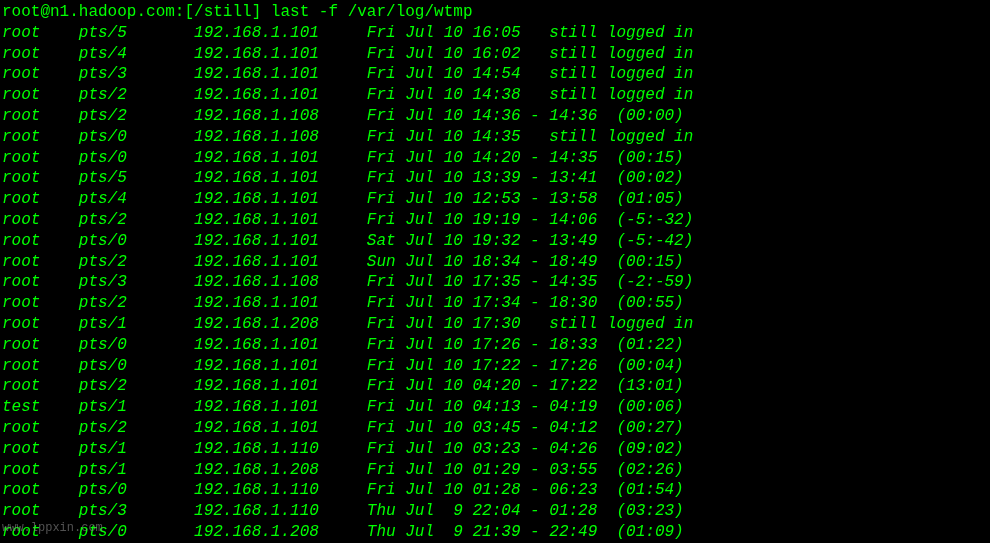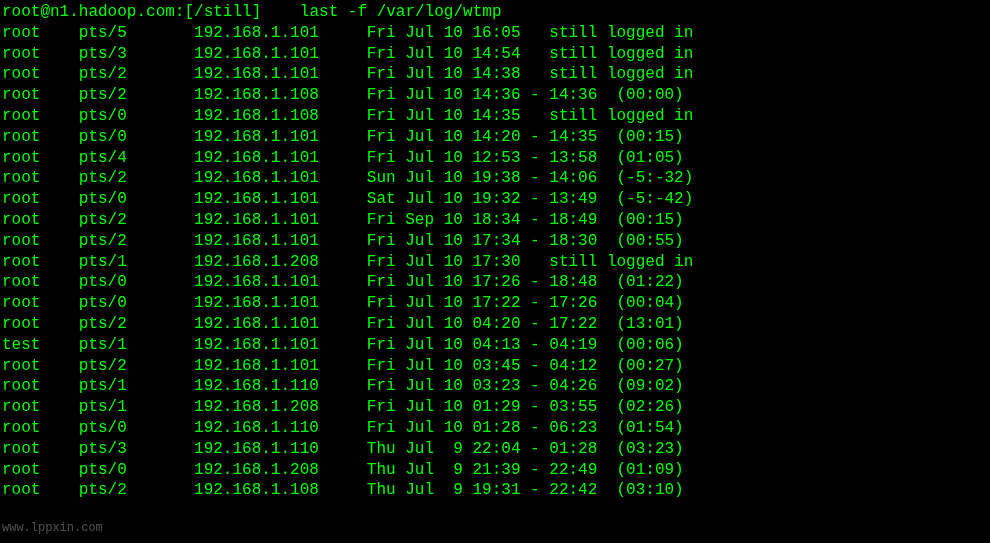--- a/index.html
+++ b/index.html
@@ -18,54 +18,57 @@
       height: 543px;
       overflow: hidden;
       position: relative;
     }
     .prompt {
       color: #00ff00;
       white-space: pre;
     }
     .cmd {
       color: #00ff00;
-      margin-left: 29px;
     }
     .row {
       white-space: pre;
       color: #00ff00;
+      font-style: italic;
     }
     .watermark {
       position: absolute;
       bottom: 6px;
       left: 2px;
       color: #888;
       opacity: 0.6;
       font-size: 12px;
     }
   </style>
 </head>
 <body>
 
 <div class="prompt"><span>root@n1.hadoop.com</span>:[<span>/still</span>] <span class="cmd">last -f /var/log/wtmp</span></div>
 
 <div id="rows">
     <div class="row">root    pts/5       192.168.1.101     Fri Jul 10 16:05   still logged in</div>
+    <div class="row">root    pts/4       192.168.1.101     Fri Jul 10 16:02   still logged in</div>
     <div class="row">root    pts/3       192.168.1.101     Fri Jul 10 14:54   still logged in</div>
     <div class="row">root    pts/2       192.168.1.101     Fri Jul 10 14:38   still logged in</div>
     <div class="row">root    pts/2       192.168.1.108     Fri Jul 10 14:36 - 14:36  (00:00)</div>
     <div class="row">root    pts/0       192.168.1.108     Fri Jul 10 14:35   still logged in</div>
     <div class="row">root    pts/0       192.168.1.101     Fri Jul 10 14:20 - 14:35  (00:15)</div>
+    <div class="row">root    pts/5       192.168.1.101     Fri Jul 10 13:39 - 13:41  (00:02)</div>
     <div class="row">root    pts/4       192.168.1.101     Fri Jul 10 12:53 - 13:58  (01:05)</div>
-    <div class="row">root    pts/2       192.168.1.101     Sun Jul 10 19:38 - 14:06  (-5:-32)</div>
+    <div class="row">root    pts/2       192.168.1.101     Fri Jul 10 19:19 - 14:06  (-5:-32)</div>
     <div class="row">root    pts/0       192.168.1.101     Sat Jul 10 19:32 - 13:49  (-5:-42)</div>
-    <div class="row">root    pts/2       192.168.1.101     Fri Sep 10 18:34 - 18:49  (00:15)</div>
+    <div class="row">root    pts/2       192.168.1.101     Sun Jul 10 18:34 - 18:49  (00:15)</div>
+    <div class="row">root    pts/3       192.168.1.108     Fri Jul 10 17:35 - 14:35  (-2:-59)</div>
     <div class="row">root    pts/2       192.168.1.101     Fri Jul 10 17:34 - 18:30  (00:55)</div>
     <div class="row">root    pts/1       192.168.1.208     Fri Jul 10 17:30   still logged in</div>
-    <div class="row">root    pts/0       192.168.1.101     Fri Jul 10 17:26 - 18:48  (01:22)</div>
+    <div class="row">root    pts/0       192.168.1.101     Fri Jul 10 17:26 - 18:33  (01:22)</div>
     <div class="row">root    pts/0       192.168.1.101     Fri Jul 10 17:22 - 17:26  (00:04)</div>
     <div class="row">root    pts/2       192.168.1.101     Fri Jul 10 04:20 - 17:22  (13:01)</div>
     <div class="row">test    pts/1       192.168.1.101     Fri Jul 10 04:13 - 04:19  (00:06)</div>
     <div class="row">root    pts/2       192.168.1.101     Fri Jul 10 03:45 - 04:12  (00:27)</div>
     <div class="row">root    pts/1       192.168.1.110     Fri Jul 10 03:23 - 04:26  (09:02)</div>
     <div class="row">root    pts/1       192.168.1.208     Fri Jul 10 01:29 - 03:55  (02:26)</div>
     <div class="row">root    pts/0       192.168.1.110     Fri Jul 10 01:28 - 06:23  (01:54)</div>
     <div class="row">root    pts/3       192.168.1.110     Thu Jul  9 22:04 - 01:28  (03:23)</div>
     <div class="row">root    pts/0       192.168.1.208     Thu Jul  9 21:39 - 22:49  (01:09)</div>
     <div class="row">root    pts/2       192.168.1.108     Thu Jul  9 19:31 - 22:42  (03:10)</div>

